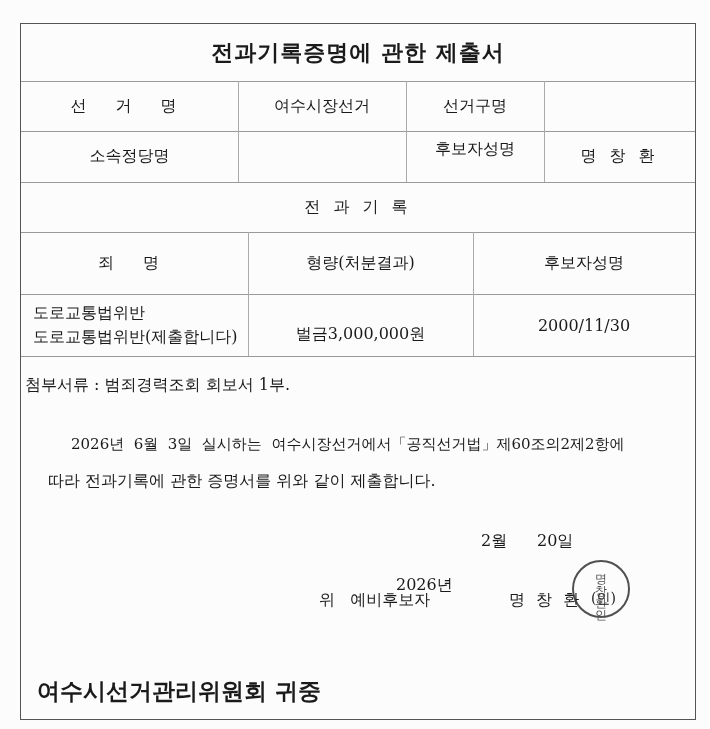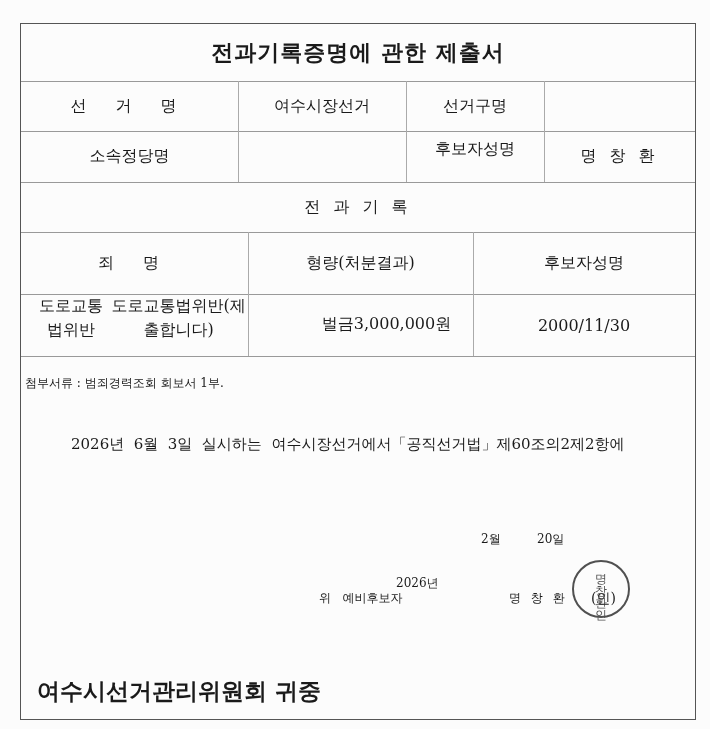--- a/index.html
+++ b/index.html
@@ -6,21 +6,21 @@
   body{width:710px;height:729px;position:relative;overflow:hidden;
        font-family:"DejaVu Serif","Liberation Serif",serif;color:#1a1a1a;}
   .doc{position:absolute;left:20px;top:23px;width:676px;height:697px;
        border:1.5px solid #555;box-sizing:border-box;}
   .hl{position:absolute;left:0;right:0;height:0;border-top:1px solid #999;}
   .vl{position:absolute;width:0;border-left:1px solid #aaa;}
   .cell{position:absolute;display:flex;align-items:center;justify-content:center;
         font-size:16px;text-align:center;}
   .title{font-size:22px;font-weight:bold;letter-spacing:1px;}
   .sp{letter-spacing:12px;}
-  .txt{position:absolute;font-size:12px;white-space:nowrap;}
+  .txt{position:absolute;font-size:16px;white-space:nowrap;}
   .bold{font-weight:bold;}
   .seal{position:absolute;left:572px;top:560px;width:58px;height:58px;border:2px solid #333;
         border-radius:50%;box-sizing:border-box;display:flex;align-items:center;justify-content:center;
         font-size:12px;line-height:12px;color:#333;writing-mode:vertical-rl;opacity:0.85;}
 </style>
 </head>
 <body>
 
 <div class="doc">
 
@@ -43,33 +43,34 @@
   <div class="vl" style="left:523px;top:57px;height:101px;"></div>
 
   <div class="cell" style="left:0;top:158px;width:674px;height:50px;letter-spacing:4px;">전 과 기 록</div>
   <div class="hl" style="top:208px;"></div>
 
   <div class="cell sp" style="left:0;top:208px;width:227px;height:62px;">죄 명</div>
   <div class="cell" style="left:227px;top:208px;width:225px;height:62px;">형량(처분결과)</div>
   <div class="cell" style="left:452px;top:208px;width:222px;height:62px;">후보자성명</div>
   <div class="hl" style="top:270px;"></div>
 
-  <div class="cell" style="left:0;top:270px;width:227px;height:62px;flex-direction:row;align-items:flex-start;padding-left:12px;box-sizing:border-box;line-height:24px;">
+  <div class="cell" style="left:0;top:270px;width:227px;height:62px;flex-direction:column;align-items:flex-start;padding-left:12px;box-sizing:border-box;line-height:24px;">
     <span>도로교통법위반</span>
     <span>도로교통법위반(제출합니다)</span>
   </div>
-  <div class="cell" style="left:227px;top:269px;width:225px;height:62px;padding-left:26px;">벌금3,000,000원</div>
+  <div class="cell" style="left:227px;top:279px;width:225px;height:62px;">벌금3,000,000원</div>
   <div class="cell" style="left:452px;top:270px;width:222px;height:62px;">2000/11/30</div>
   <div class="hl" style="top:332px;"></div>
 
   <div class="vl" style="left:227px;top:208px;height:124px;"></div>
   <div class="vl" style="left:452px;top:208px;height:124px;"></div>
 
   <div class="txt" style="left:4px;top:351px;">첨부서류 : 범죄경력조회 회보서 1부.</div>
   <div class="txt" style="left:50px;top:411px;font-size:15px;white-space:pre;">2026년  6월  3일  실시하는  여수시장선거에서「공직선거법」제60조의2제2항에</div>
+  <div class="txt" style="left:27px;top:447px;">따라 전과기록에 관한 증명서를 위와 같이 제출합니다.</div>
 
   <div class="txt" style="left:375px;top:507px;margin-top:44px;">2026년</div>
   <div class="txt" style="left:460px;top:507px;">2월</div>
   <div class="txt" style="left:516px;top:507px;">20일</div>
 
   <div class="txt" style="left:298px;top:566px;white-space:pre;">위   예비후보자</div>
   <div class="txt" style="left:488px;top:566px;letter-spacing:3px;">명 창 환</div>
   <div class="txt" style="left:570px;top:566px;font-size:14px;">(인)</div>
 
   <div class="txt bold" style="left:16px;top:652px;font-size:23px;">여수시선거관리위원회 귀중</div>

